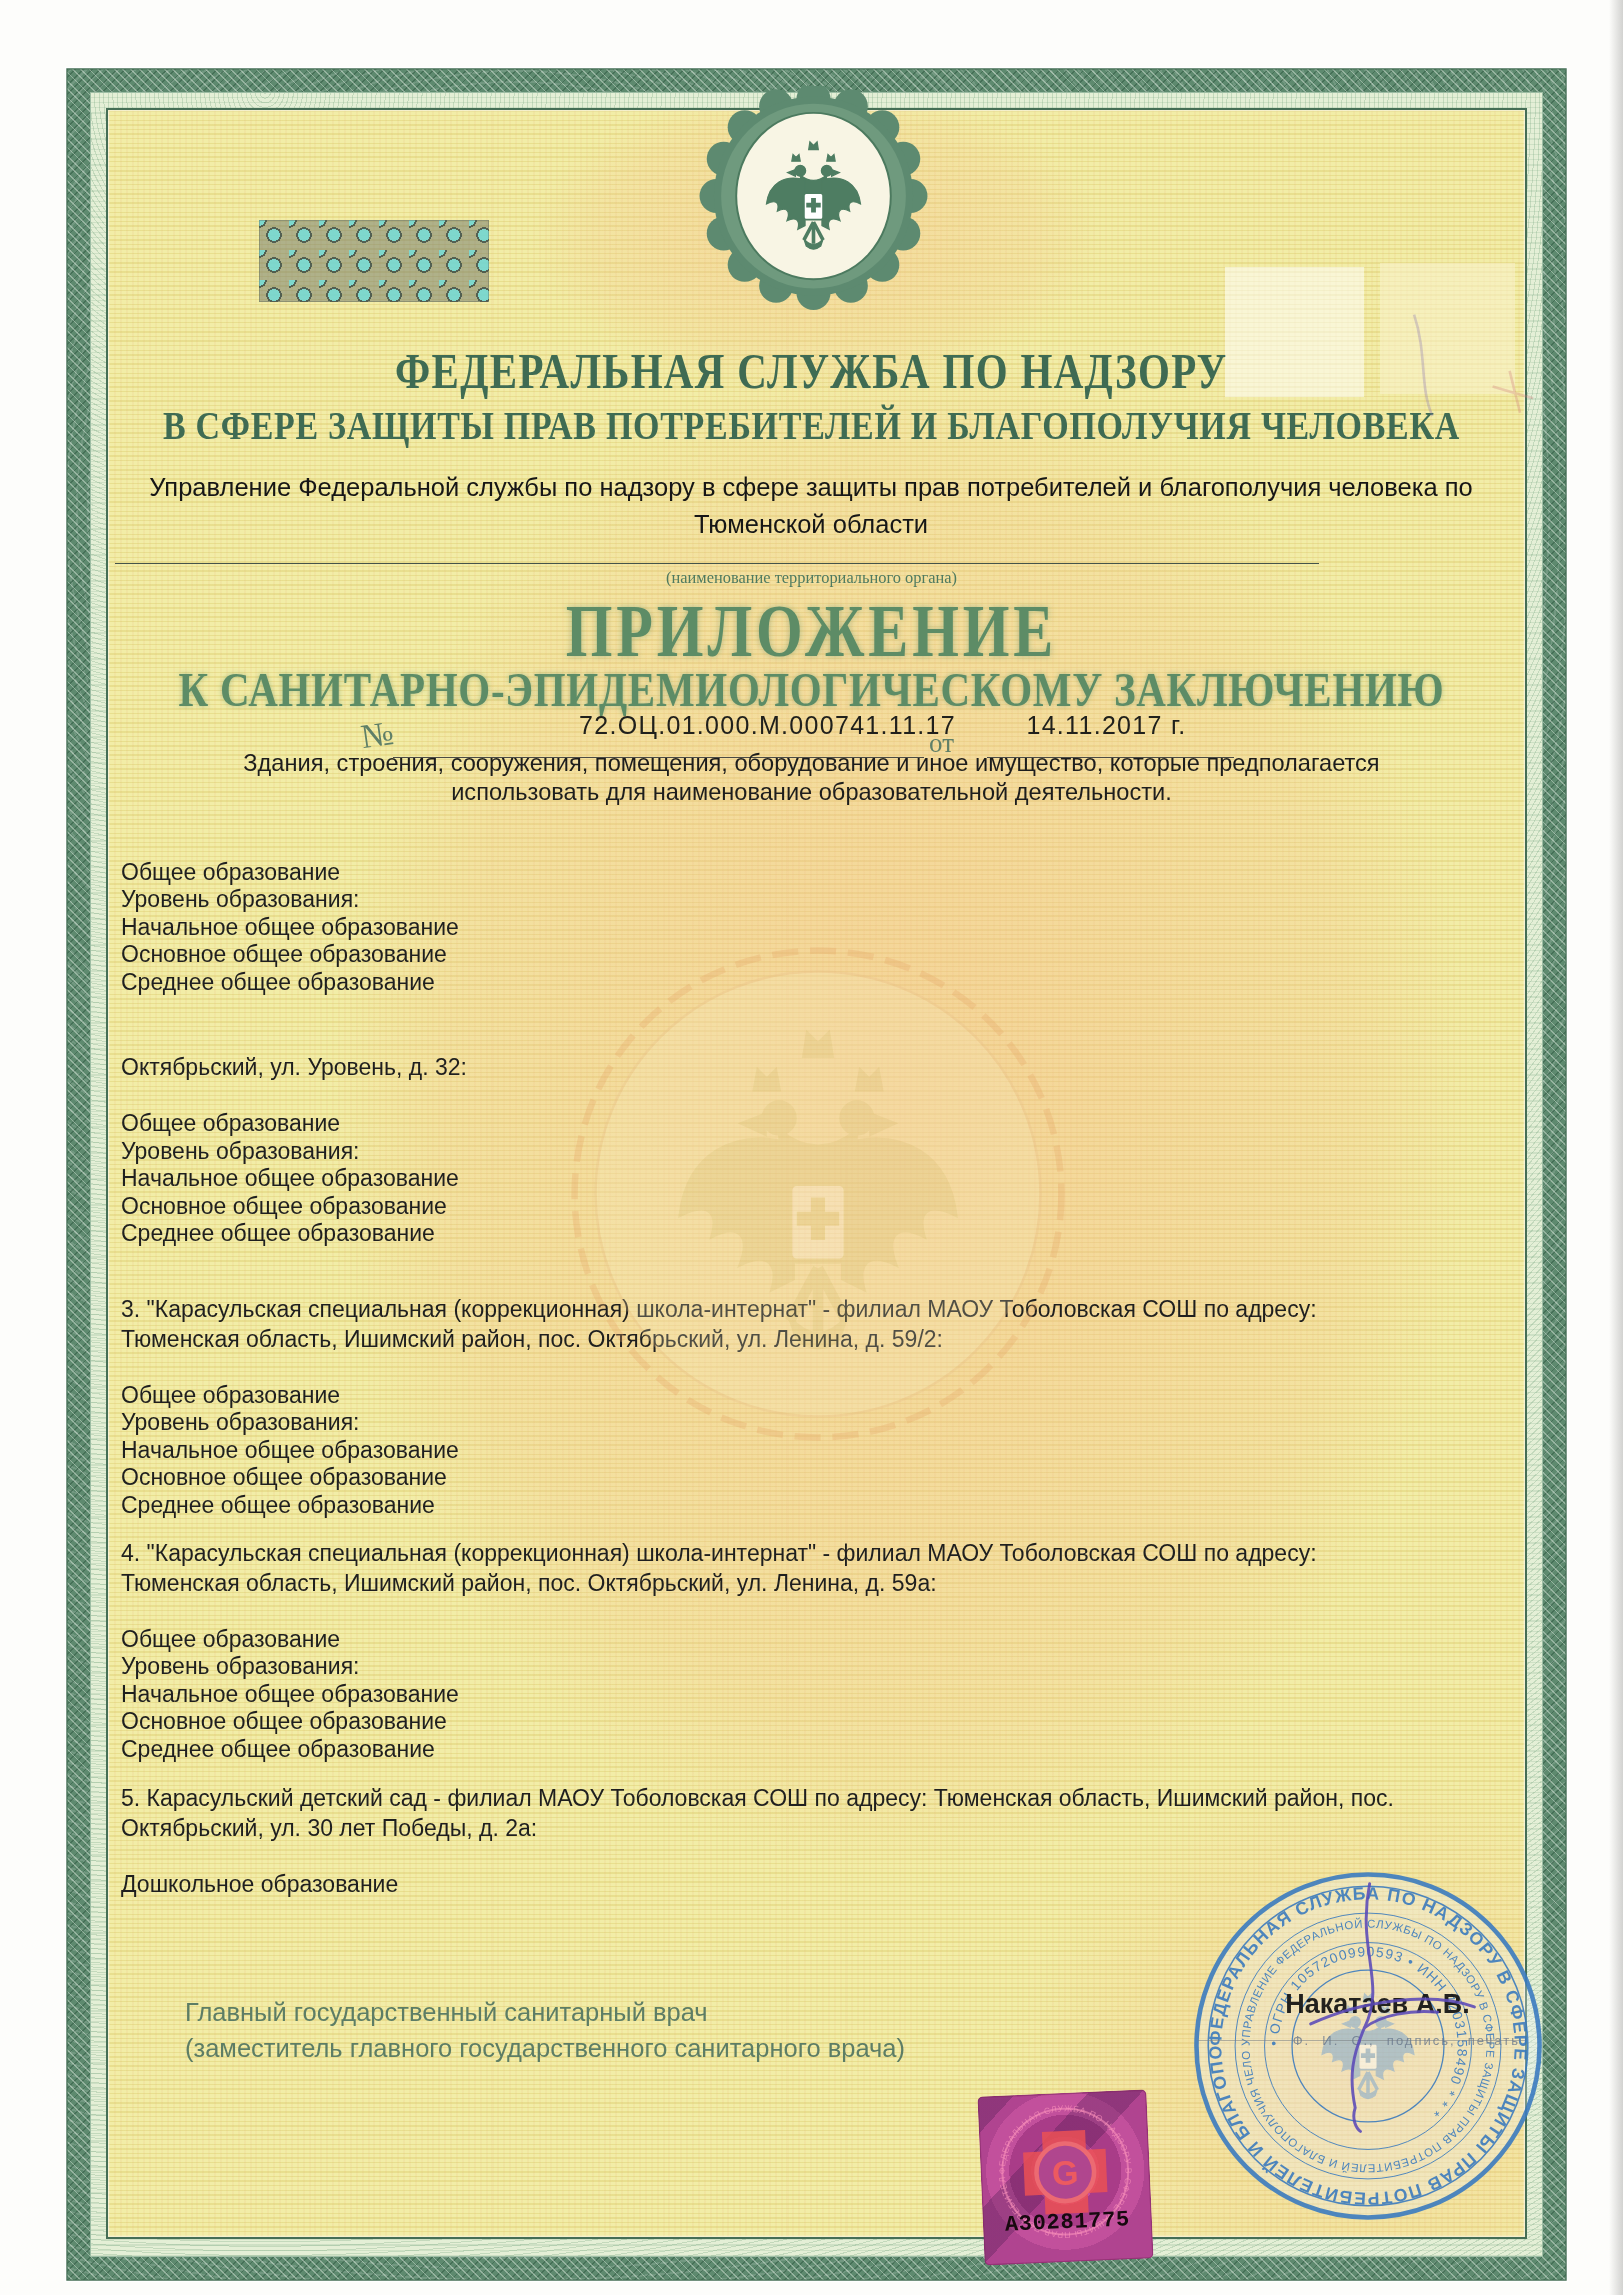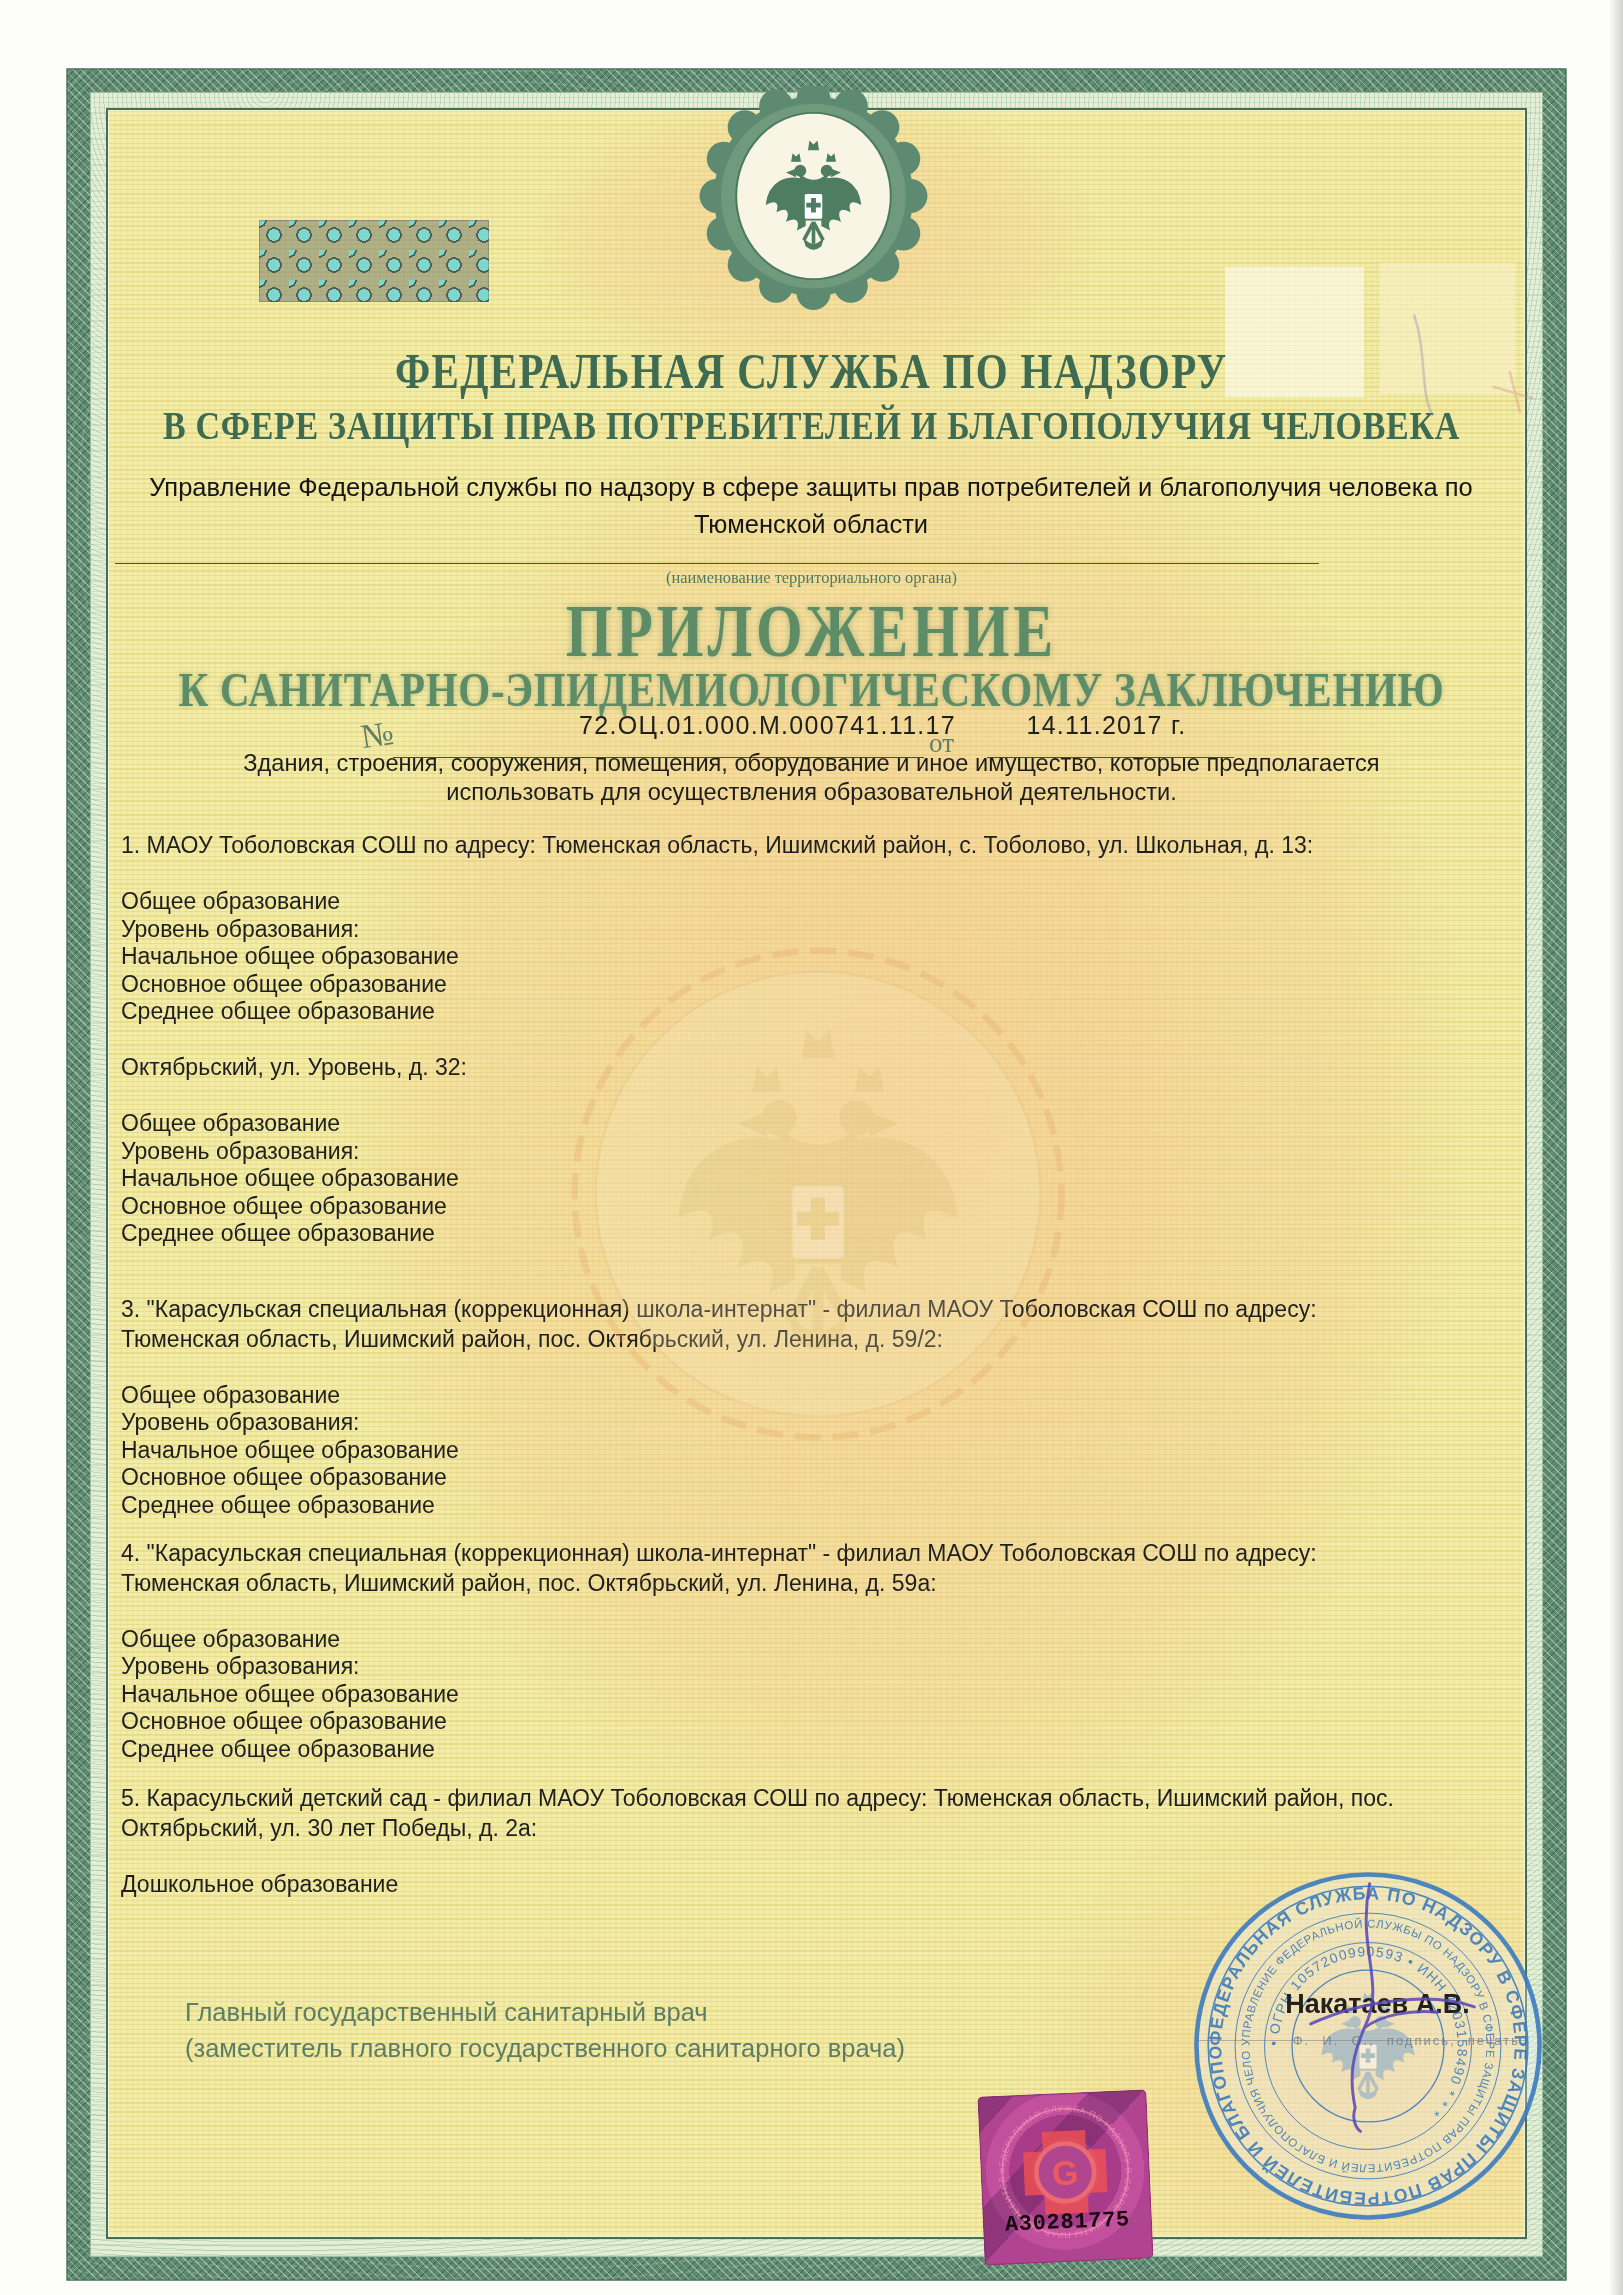--- a/index.html
+++ b/index.html
@@ -164,24 +164,23 @@
   <div class="ctr serifG title2" style="top:658px">К САНИТАРНО-ЭПИДЕМИОЛОГИЧЕСКОМУ ЗАКЛЮЧЕНИЮ</div>
 
   <div class="abs num" style="left:393px;top:711px;width:563px;text-align:right">72.ОЦ.01.000.М.000741.11.17</div>
   <div class="abs num" style="left:982px;top:711px;width:249px;text-align:center">14.11.2017 г.</div>
   <div class="lab" style="left:361px;top:716px;font-size:34px;transform:rotate(-8deg)">№</div>
   <div class="lab" style="left:929px;top:728px;font-size:27px">от</div>
   <div class="uline" style="left:393px;top:728px;width:531px;height:29px"></div>
   <div class="uline" style="left:987px;top:728px;width:247px;height:29px"></div>
 
   <div class="ctr subj" style="top:750px">Здания, строения, сооружения, помещения, оборудование и иное имущество, которые предполагается</div>
-  <div class="ctr subj" style="top:779px">использовать для осуществления образовательной деятельности.</div>
+  <div class="ctr subj" style="top:779px">использовать для наименование образовательной деятельности.</div>
 
   <div class="item" style="top:831px">
-    <div class="h">1. МАОУ Тоболовская СОШ по адресу: Тюменская область, Ишимский район, с. Тоболово, ул. Школьная, д. 13:</div>
     <div class="list">
       <div>Общее образование</div>
       <div>Уровень образования:</div>
       <div>Начальное общее образование</div>
       <div>Основное общее образование</div>
       <div>Среднее общее образование</div>
     </div>
   </div>
 
   <div class="item" style="top:1053px">

